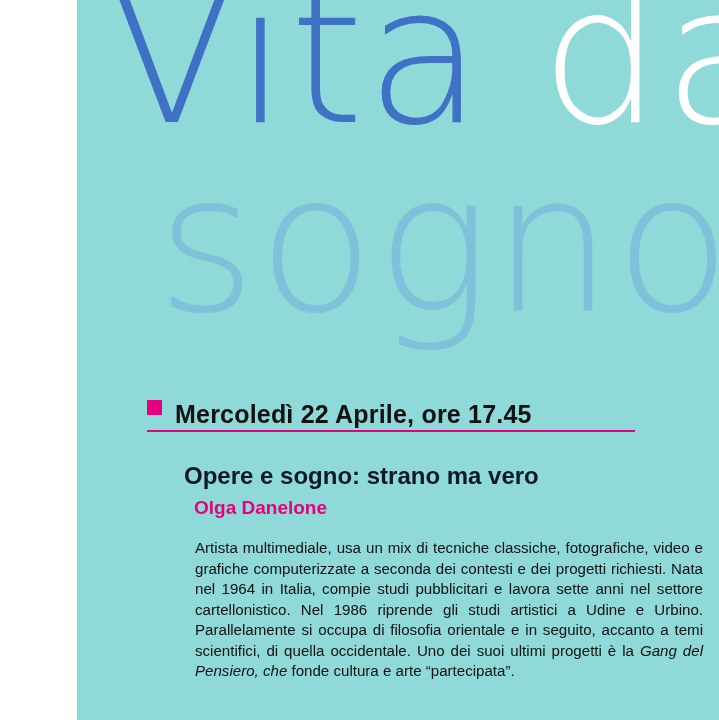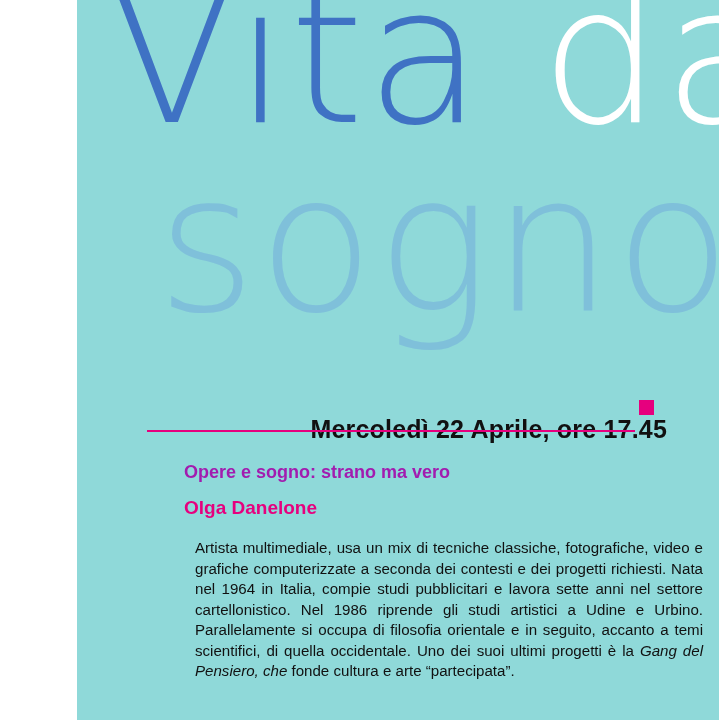--- a/index.html
+++ b/index.html
@@ -62,22 +62,21 @@
     font-weight: 300;
   }
 
   
   .date-row {
     position: absolute;
     left: 70px;
     top: 400px;
     width: 520px;
     display: flex;
-    align-items: flex-end;
-    flex-direction: column;
+    align-items: flex-start;
   }
   .date-bullet {
     width: 15px;
     height: 15px;
     background: #e6007e;
     flex: 0 0 auto;
     margin-right: 13px;
   }
   .date-text {
     font-size: 25px;
@@ -93,28 +92,28 @@
     width: 488px;
     height: 2px;
     background: #e6007e;
   }
 
   
   .talk-title {
     position: absolute;
     left: 107px;
     top: 462px;
-    font-size: 18px;
+    font-size: 24px;
     font-weight: bold;
-    color: #a21caf;
+    color: #0f172a;
     white-space: nowrap;
   }
   .speaker {
     position: absolute;
-    left: 107px;
+    left: 117px;
     top: 497px;
     font-size: 19px;
     font-weight: bold;
     color: #e6007e;
     white-space: nowrap;
   }
 
   
   .bio {
     position: absolute;

